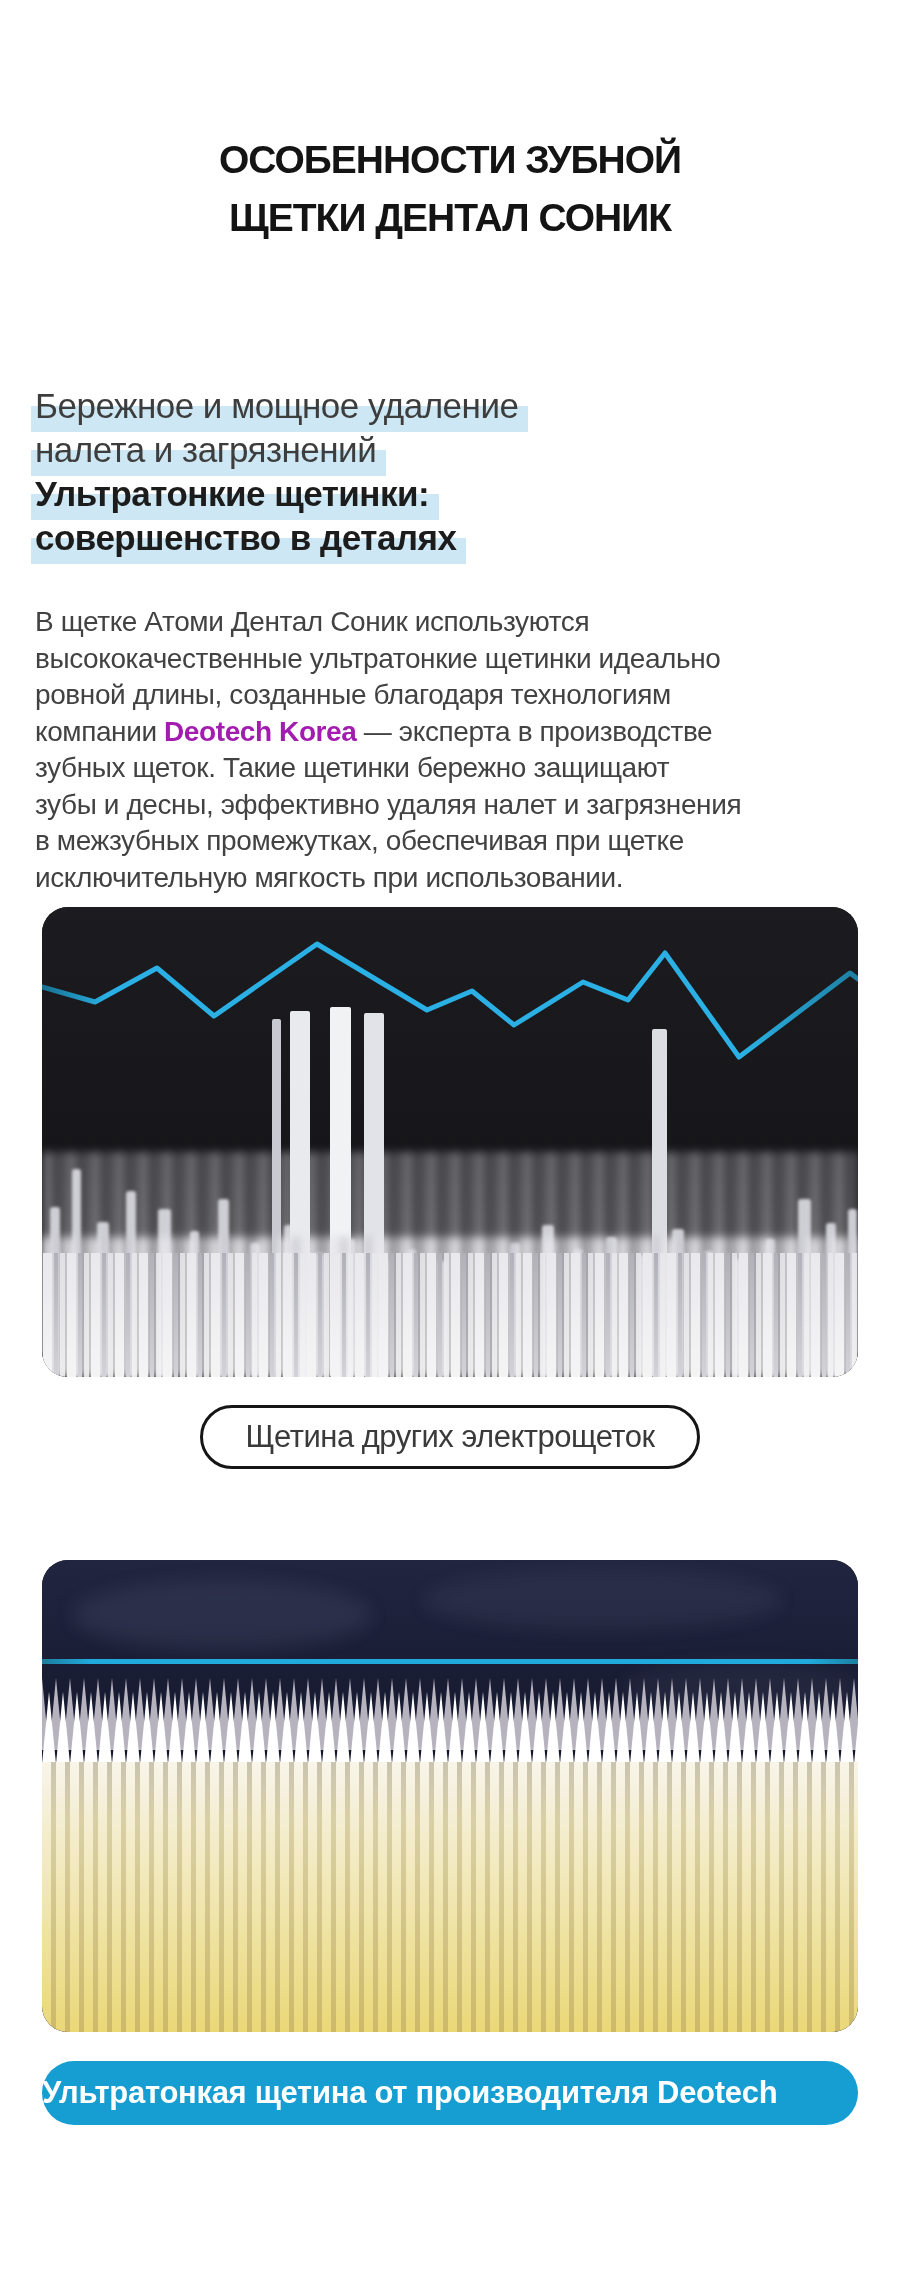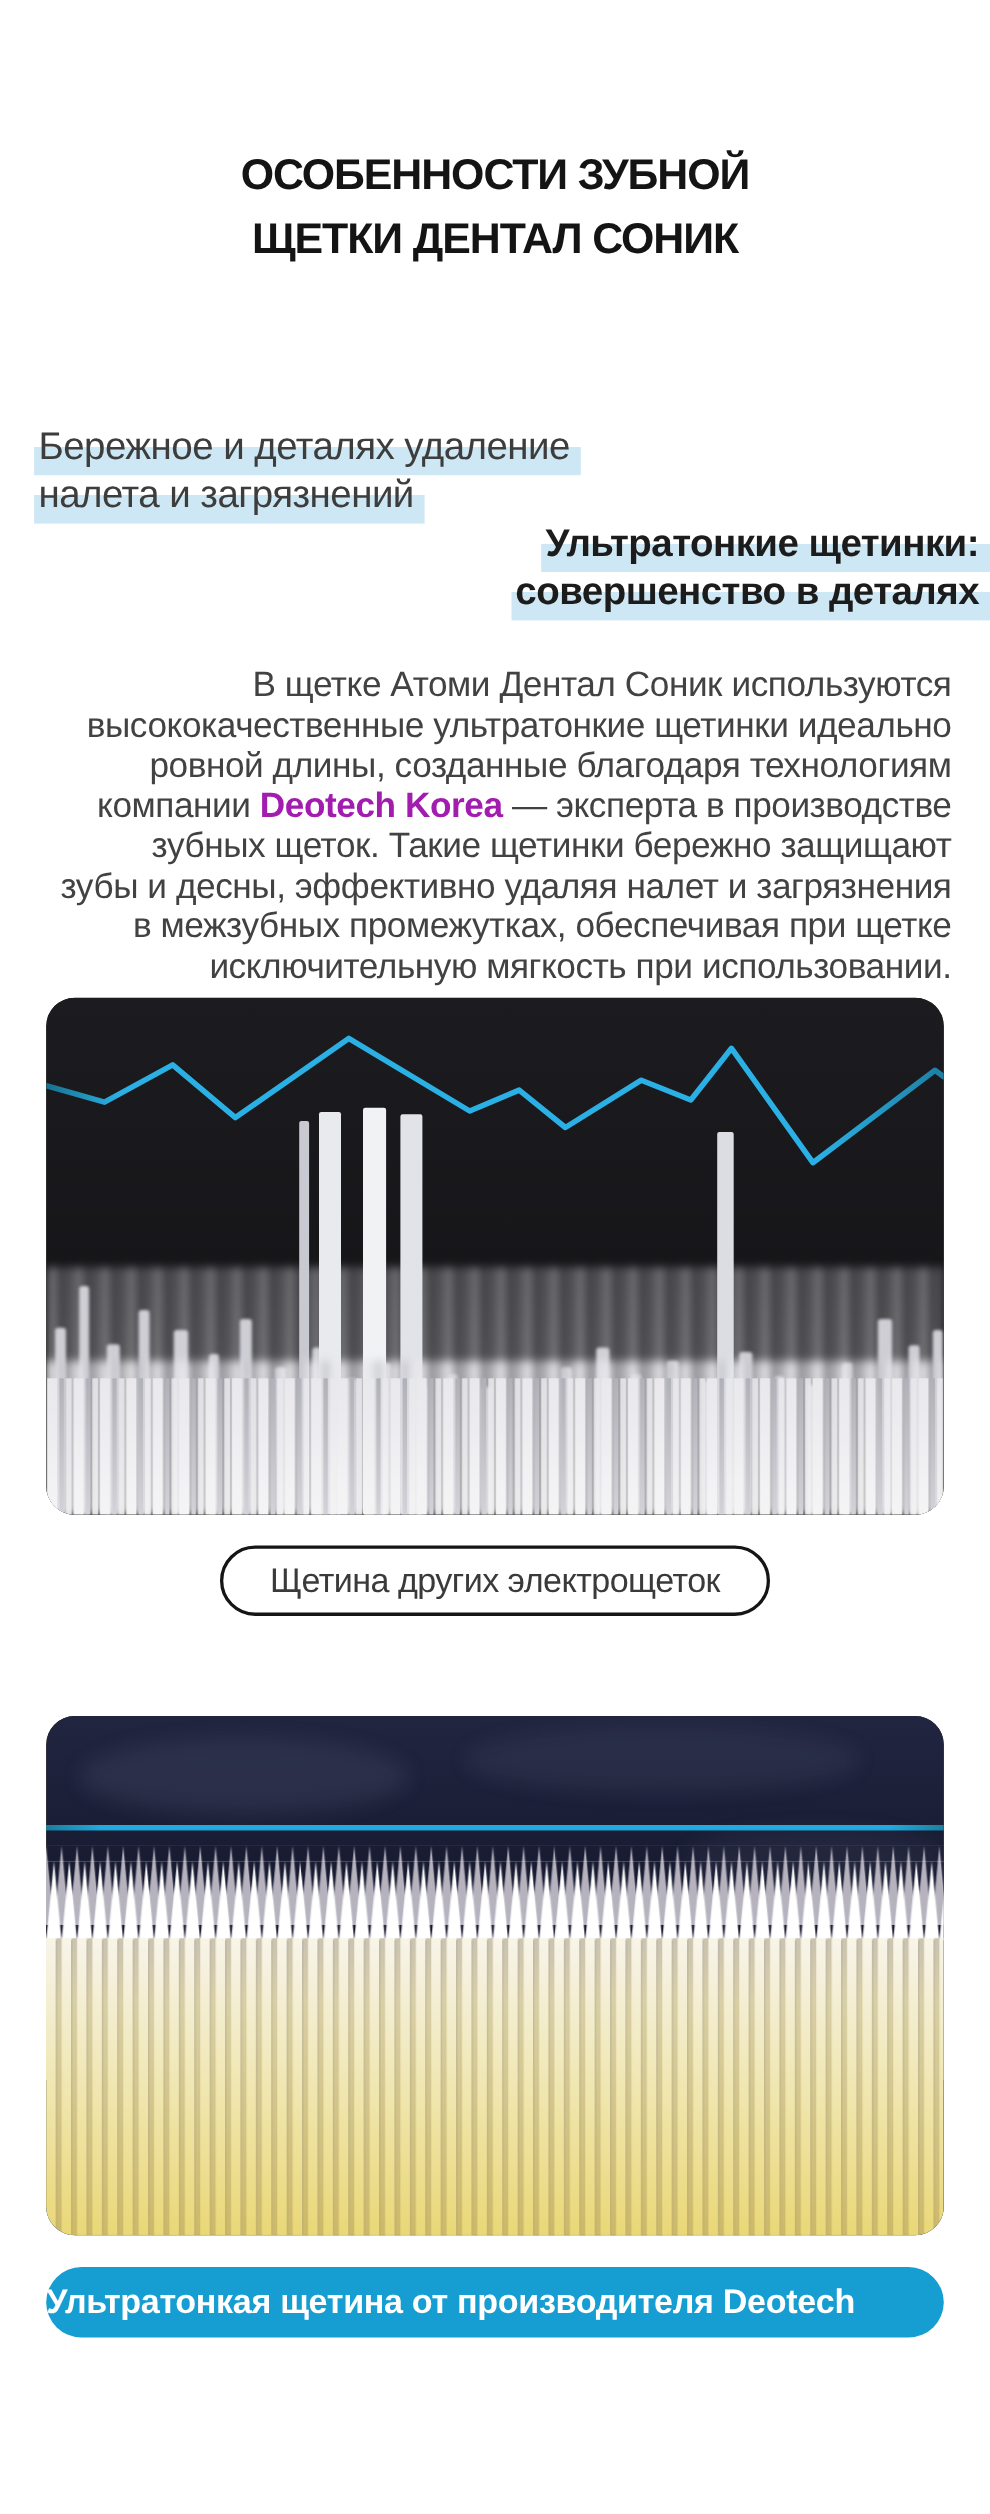--- a/index.html
+++ b/index.html
@@ -16,24 +16,24 @@
   .intro{
     margin:137px 0 0 35px;
     font-size:35px;line-height:44px;
   }
   .intro-line{height:44px;white-space:nowrap;}
   .hl{
     background-image:linear-gradient(180deg,rgba(0,0,0,0) 44%,#cde8f4 44%);
     padding:0 10px 7px 4px;margin-left:-4px;
   }
   .intro-light{color:#3d3d3d;font-weight:400;letter-spacing:-0.5px;}
-  .intro-bold{color:#1c1c1c;font-weight:700;letter-spacing:-0.5px;text-align:right;}
+  .intro-bold{color:#1c1c1c;font-weight:700;letter-spacing:-0.5px;}
   .paragraph{
     margin:44px 35px 0 35px;
-    font-size:32px;line-height:36.5px;color:#424242;letter-spacing:-0.4px;text-align:right;
+    font-size:28px;line-height:36.5px;color:#424242;letter-spacing:-0.4px;
   }
   .paragraph .p-line{white-space:nowrap;}
   .paragraph b{color:#a21caf;}
   .photo{
     width:816px;margin-left:42px;border-radius:26px;overflow:hidden;
     position:relative;background:#111;
   }
   .photo svg{display:block;}
   .photo-other{margin-top:11px;height:470px;}
   .photo-deotech{margin-top:91px;height:472px;}
@@ -52,21 +52,21 @@
 </style>
 </head>
 <body>
 
 <div class="page-title">
   <div>ОСОБЕННОСТИ ЗУБНОЙ</div>
   <div>ЩЕТКИ ДЕНТАЛ СОНИК</div>
 </div>
 
 <div class="intro">
-  <div class="intro-line intro-light"><span class="hl">Бережное и деталях удаление</span></div>
+  <div class="intro-line intro-light"><span class="hl">Бережное и мощное удаление</span></div>
   <div class="intro-line intro-light"><span class="hl">налета и загрязнений</span></div>
   <div class="intro-line intro-bold"><span class="hl">Ультратонкие щетинки:</span></div>
   <div class="intro-line intro-bold"><span class="hl">совершенство в деталях</span></div>
 </div>
 
 <div class="paragraph">
   <div class="p-line">В щетке Атоми Дентал Соник используются</div>
   <div class="p-line">высококачественные ультратонкие щетинки идеально</div>
   <div class="p-line">ровной длины, созданные благодаря технологиям</div>
   <div class="p-line"><span>компании </span><b>Deotech Korea</b><span> — эксперта в производстве</span></div>

